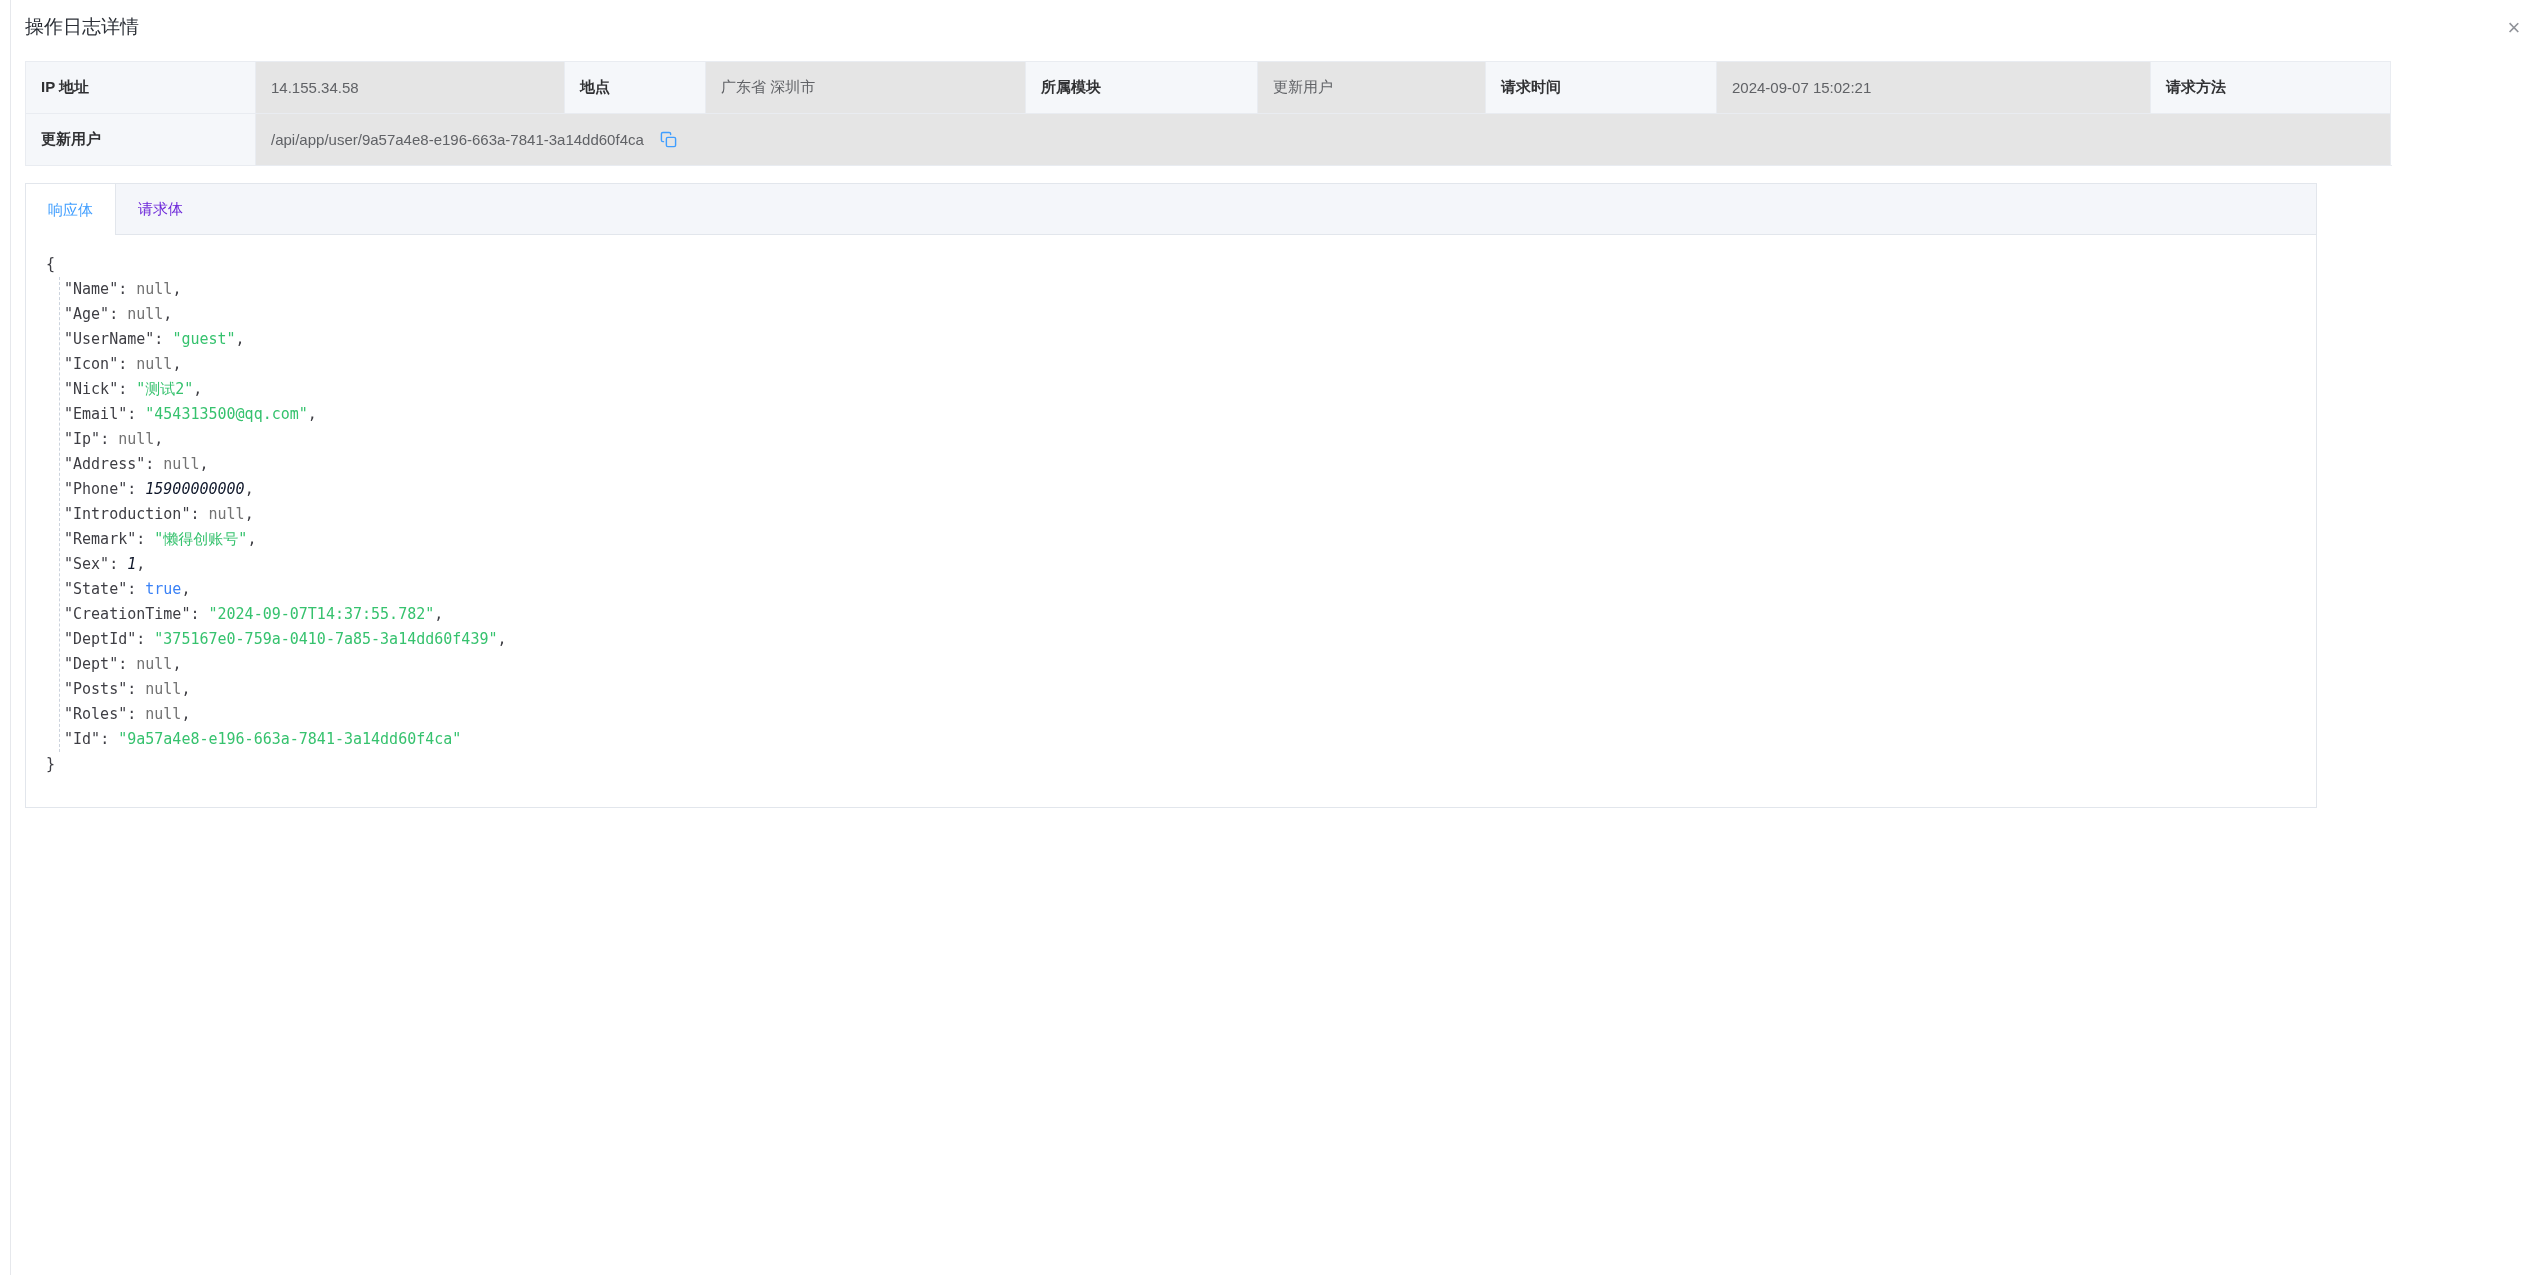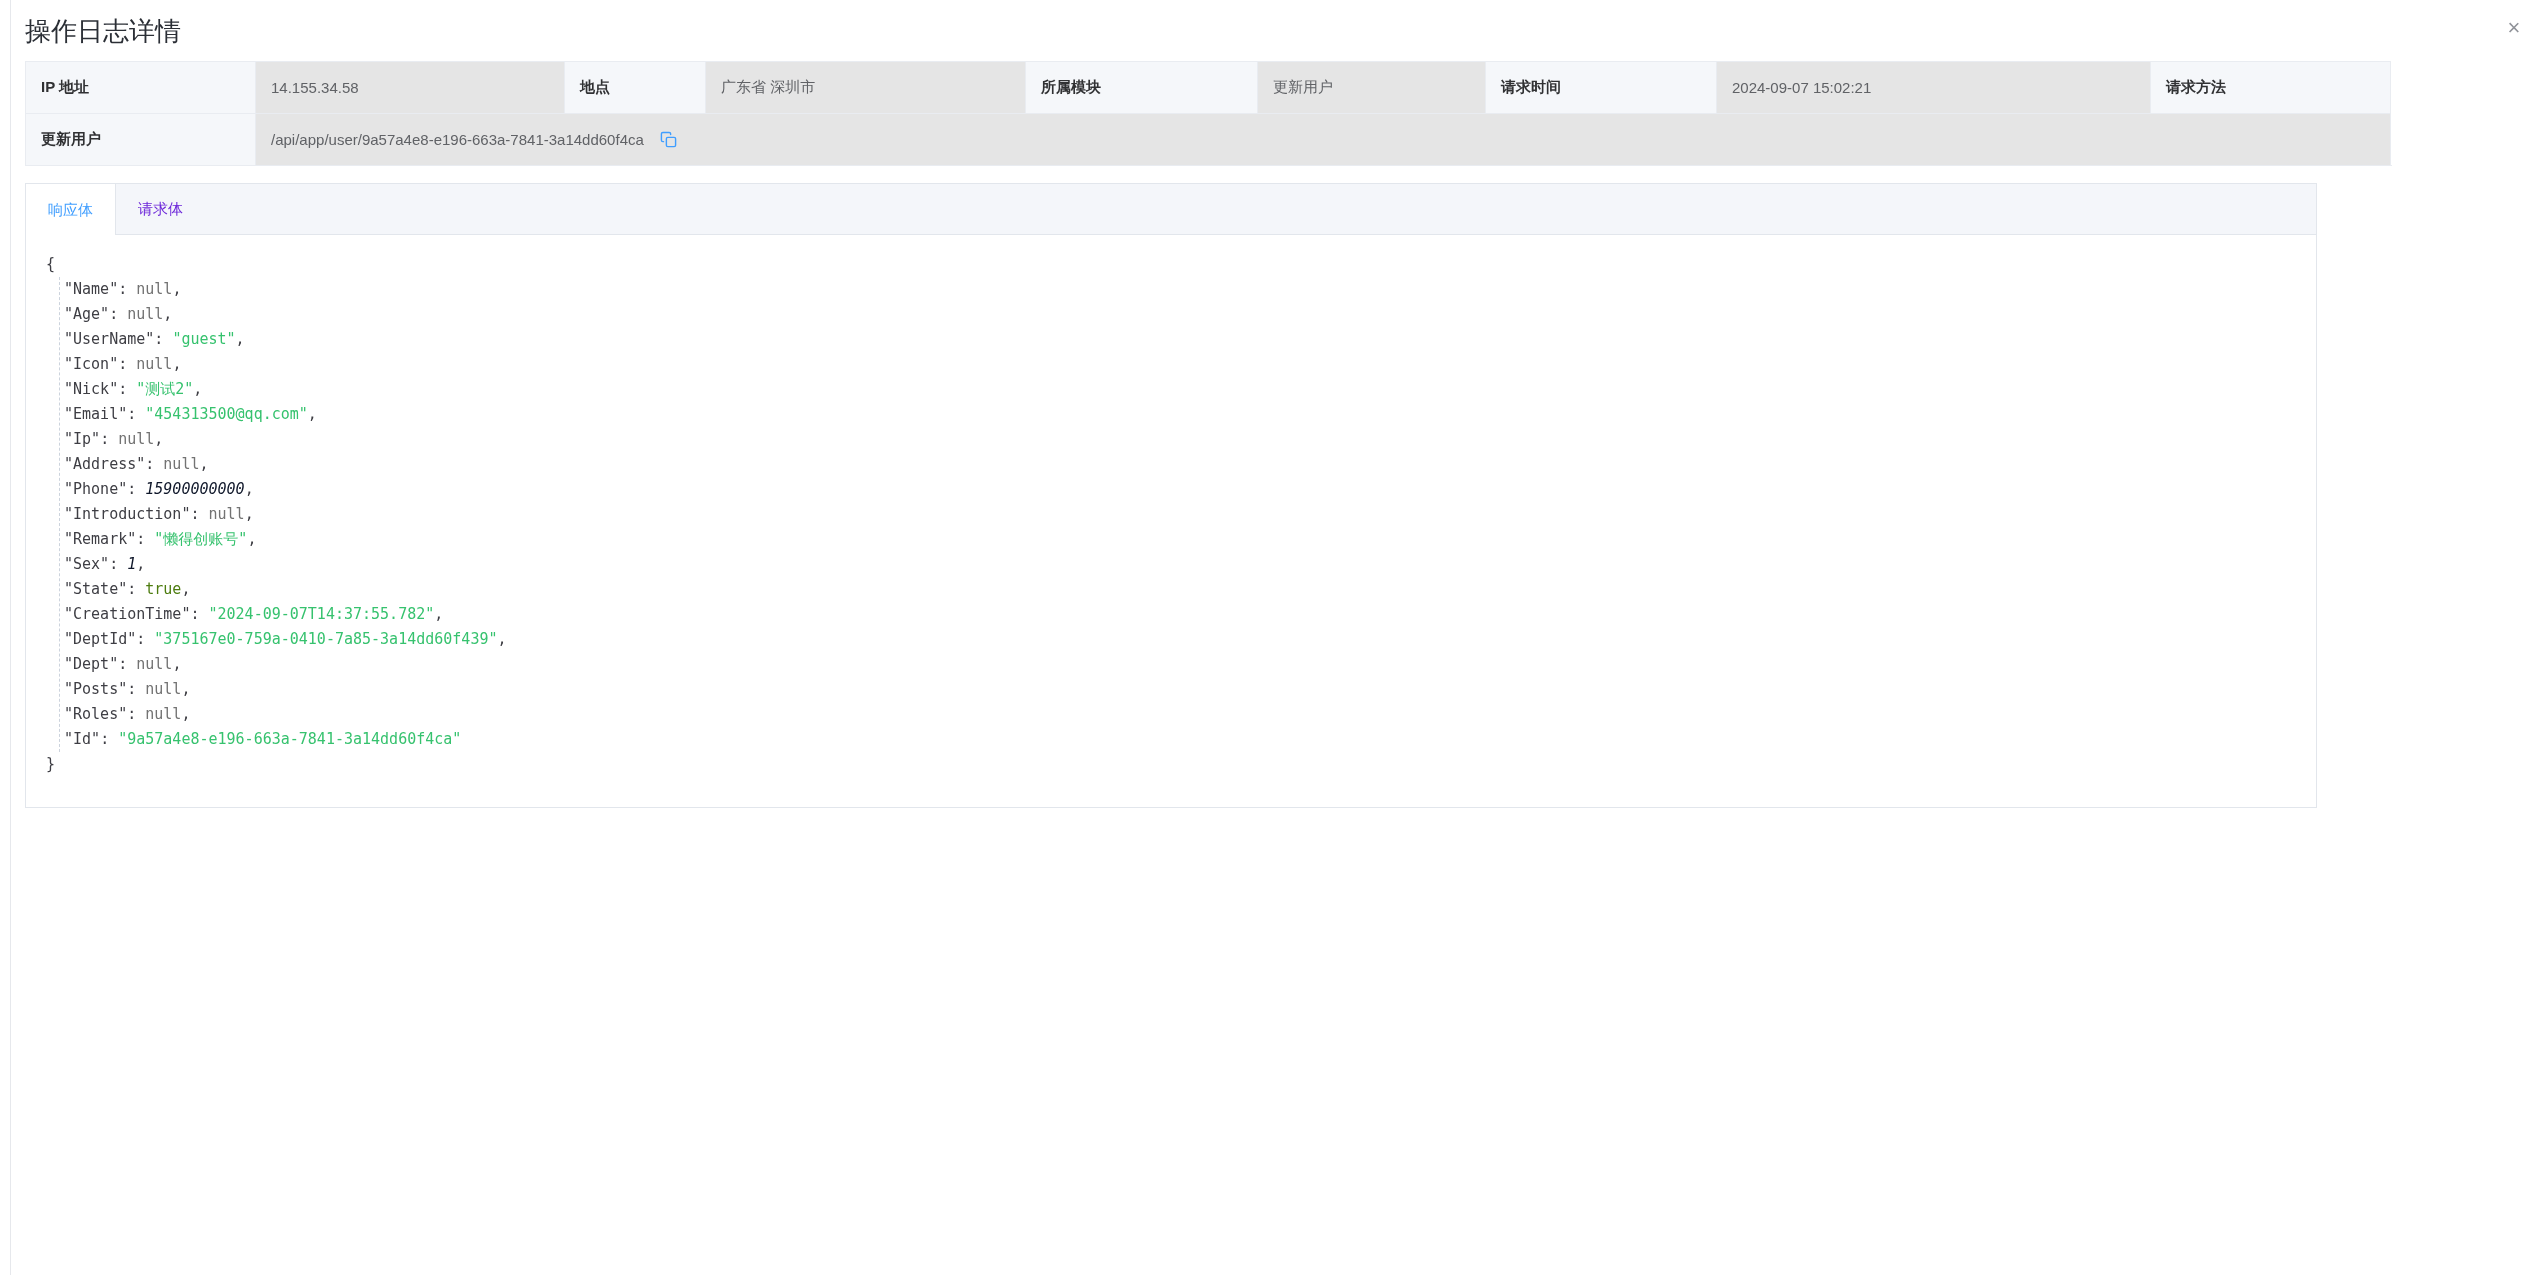--- a/index.html
+++ b/index.html
@@ -11,21 +11,21 @@
     position:relative;
     overflow:hidden;
   }
   .drawer-edge{
     position:absolute;left:10px;top:0;bottom:0;width:0;
     border-left:1px solid #e6e8ec;
   }
   
   .dlg-title{
     position:absolute;left:25px;top:14px;
-    font-size:26px;font-weight:500;color:#2b2f36;
+    font-size:19px;font-weight:500;color:#2b2f36;
   }
   .dlg-close{
     position:absolute;right:1px;top:15px;
     width:30px;height:26px;border:none;background:transparent;
     font-size:22px;line-height:24px;color:#909399;cursor:pointer;
     font-family:"Liberation Sans","DejaVu Sans",sans-serif;
   }
   
   table.desc{
     position:absolute;left:25px;top:61px;width:2222px;
@@ -82,21 +82,21 @@
   .json-line.entry{padding-left:18px;}
   .indent-guide{
     position:absolute;left:13px;top:25px;width:0;
     border-left:1px dashed #ccd3dd;
   }
   .tok-key{color:#3e3e44;}
   .tok-punct{color:#3e3e44;}
   .tok-null{color:#737373;}
   .tok-string{color:#36c26e;}
   .tok-number{color:#0f172a;font-style:italic;}
-  .tok-boolean{color:#4d7c0f;}
+  .tok-boolean{color:#3b82f6;}
 </style>
 </head>
 <body>
 
 <div class="drawer-edge"></div>
 
 <div class="dlg-title">操作日志详情</div>
 <button class="dlg-close"><span>×</span></button>
 
 <table class="desc">

